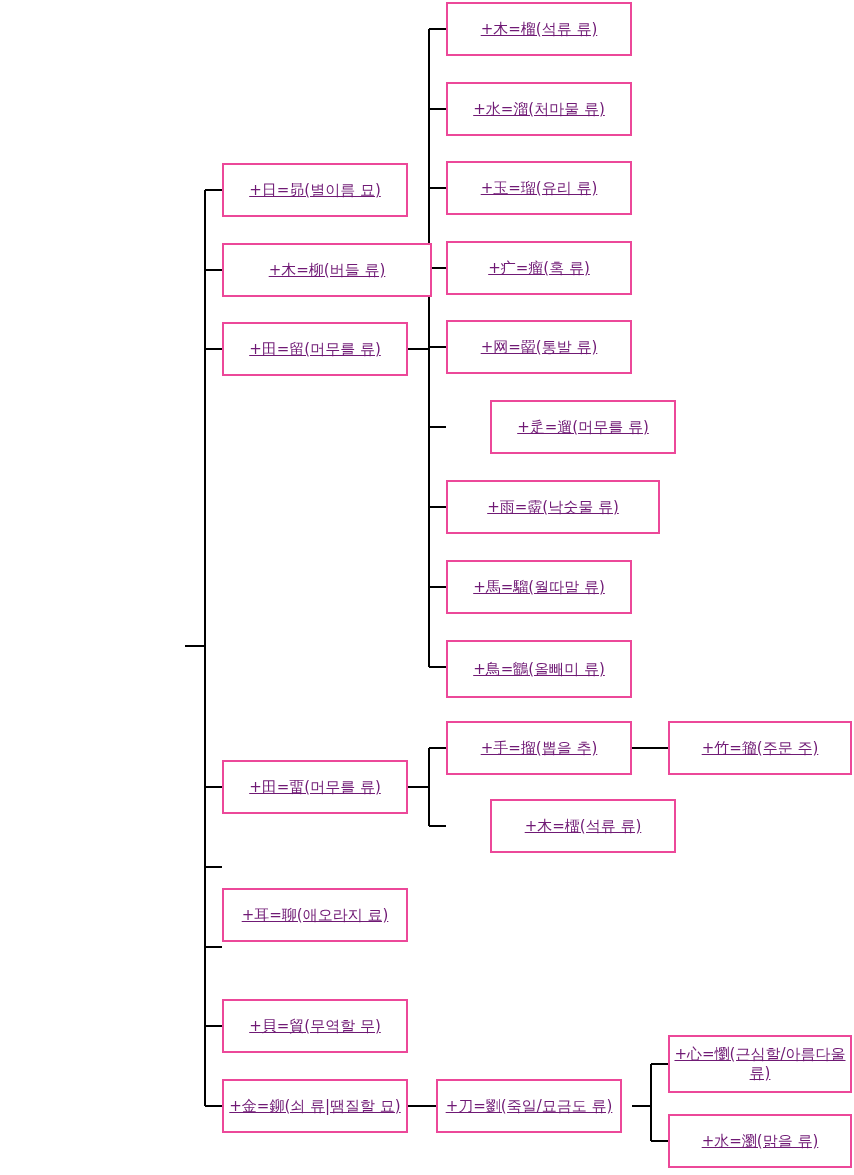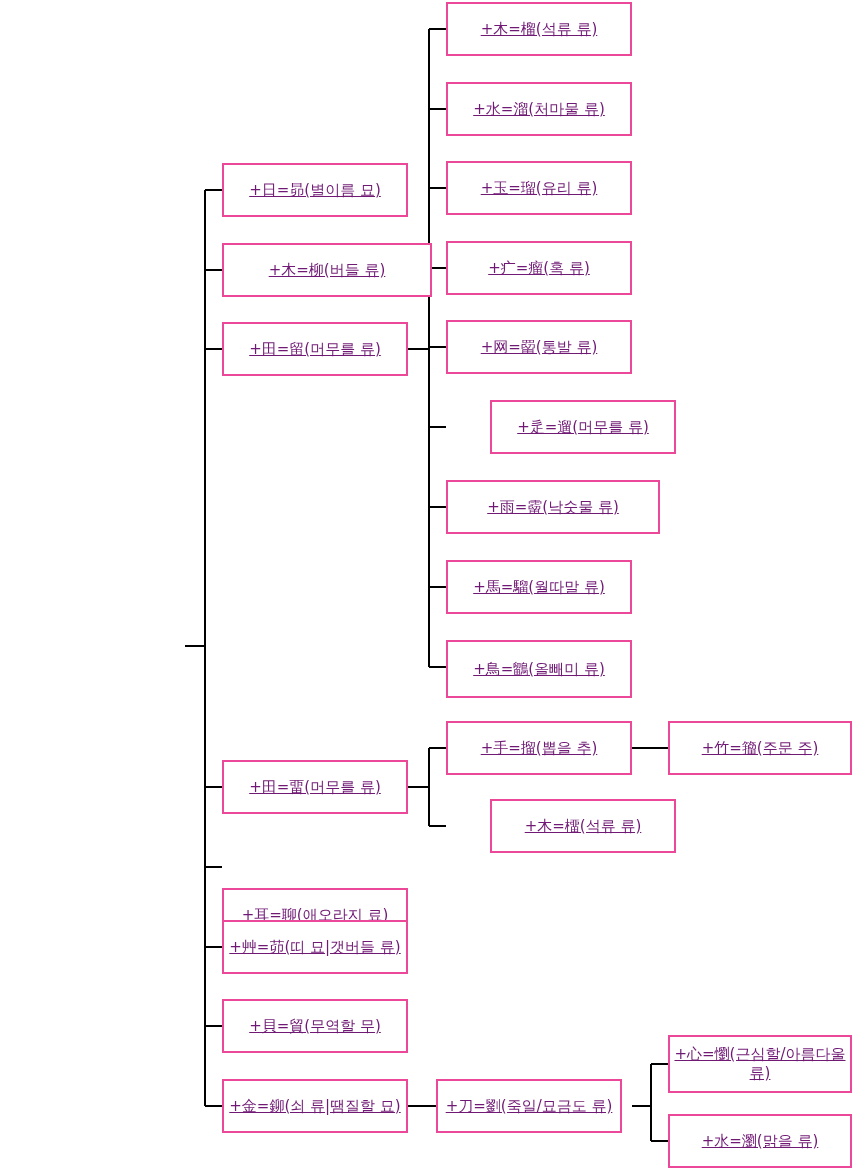--- a/index.html
+++ b/index.html
@@ -93,21 +93,20 @@
     <line x1="651" y1="1064" x2="668" y2="1064"></line>
     <line x1="651" y1="1141" x2="668" y2="1141"></line>
   </svg>
 
 
   <div class="node" style="left:222px; top:163px; width:186px; height:54px;">+日=昴(별이름 묘)</div>
   <div class="node" style="left:222px; top:243px; width:210px; height:54px;">+木=柳(버들 류)</div>
   <div class="node" style="left:222px; top:322px; width:186px; height:54px;">+田=留(머무를 류)</div>
   <div class="node" style="left:222px; top:760px; width:186px; height:54px;">+田=畱(머무를 류)</div>
   <div class="node" style="left:222px; top:840px; width:186px; height:54px;margin-top:48px;">+耳=聊(애오라지 료)</div>
-  <div class="node" style="left:222px; top:920px; width:186px; height:54px;">+艸=茆(띠 묘|갯버들 류)</div>
   <div class="node" style="left:222px; top:999px; width:186px; height:54px;">+貝=貿(무역할 무)</div>
   <div class="node" style="left:222px; top:1079px; width:186px; height:54px;">+金=鉚(쇠 류|땜질할 묘)</div>
 
   <div class="node" style="left:446px; top:2px; width:186px; height:54px;">+木=榴(석류 류)</div>
   <div class="node" style="left:446px; top:82px; width:186px; height:54px;">+水=溜(처마물 류)</div>
   <div class="node" style="left:446px; top:161px; width:186px; height:54px;">+玉=瑠(유리 류)</div>
   <div class="node" style="left:446px; top:241px; width:186px; height:54px;">+疒=瘤(혹 류)</div>
   <div class="node" style="left:446px; top:320px; width:186px; height:54px;">+网=罶(통발 류)</div>
   <div class="node" style="left:446px; top:400px; width:186px; height:54px;margin-left:44px;">+辵=遛(머무를 류)</div>
   <div class="node" style="left:446px; top:480px; width:214px; height:54px;">+雨=霤(낙숫물 류)</div>

